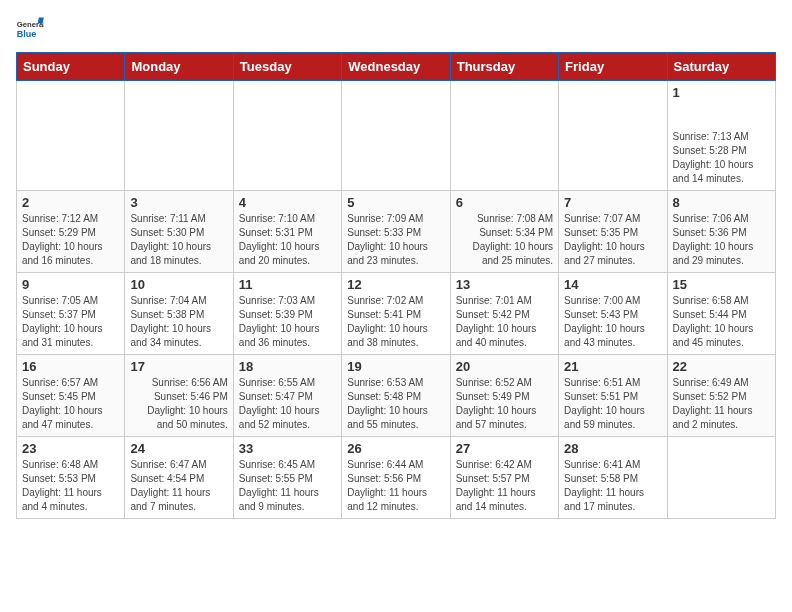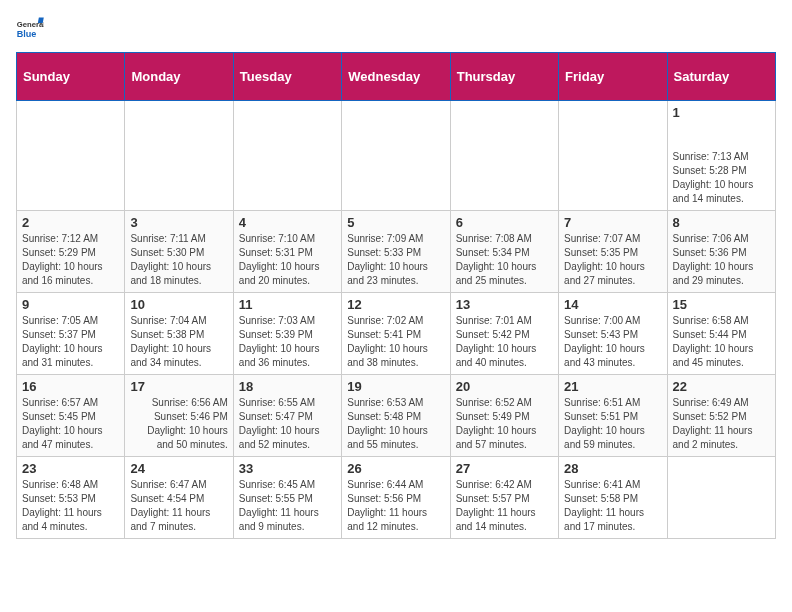--- a/index.html
+++ b/index.html
@@ -36,25 +36,25 @@
     .calendar-subtitle {
       font-size: 14px;
       color: #555;
     }
     .calendar-table {
       width: 100%;
       border-collapse: collapse;
       border: 1px solid #ccc;
     }
     .calendar-table th {
-      background-color: #be185d;
+      background-color: #b91c1c;
       color: #fff;
       font-size: 13px;
       font-weight: bold;
-      padding: 16px 6px;
+      padding: 6px 6px;
       text-align: left;
       border: 1px solid #1565c0;
     }
     .calendar-table td {
       width: calc(100% / 7);
       vertical-align: top;
       padding: 4px 5px;
       font-size: 10.5px;
       color: #333;
       border: 1px solid #ccc;
@@ -151,21 +151,21 @@
         </td>
         <td>
           <span class="day-number">5</span>
           <div class="day-info" style="white-space: pre-line;">Sunrise: 7:09 AM
 Sunset: 5:33 PM
 Daylight: 10 hours
 and 23 minutes.</div>
         </td>
         <td>
           <span class="day-number">6</span>
-          <div class="day-info" style="white-space: pre-line;">Sunrise: 7:08 AM
+          <div class="day-info" style="white-space: pre-line; text-align: right;">Sunrise: 7:08 AM
 Sunset: 5:34 PM
 Daylight: 10 hours
 and 25 minutes.</div>
         </td>
         <td>
           <span class="day-number">7</span>
           <div class="day-info" style="white-space: pre-line;">Sunrise: 7:07 AM
 Sunset: 5:35 PM
 Daylight: 10 hours
 and 27 minutes.</div>

